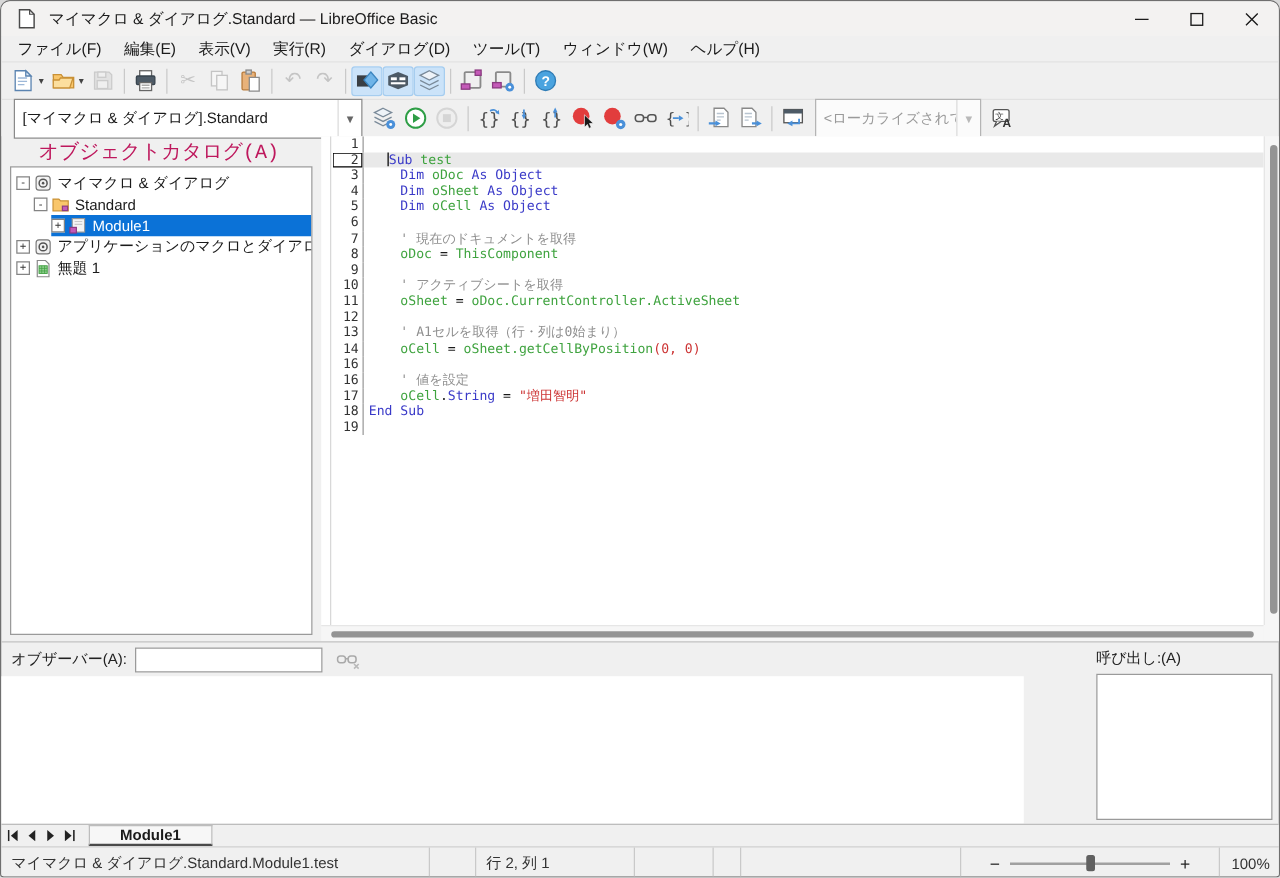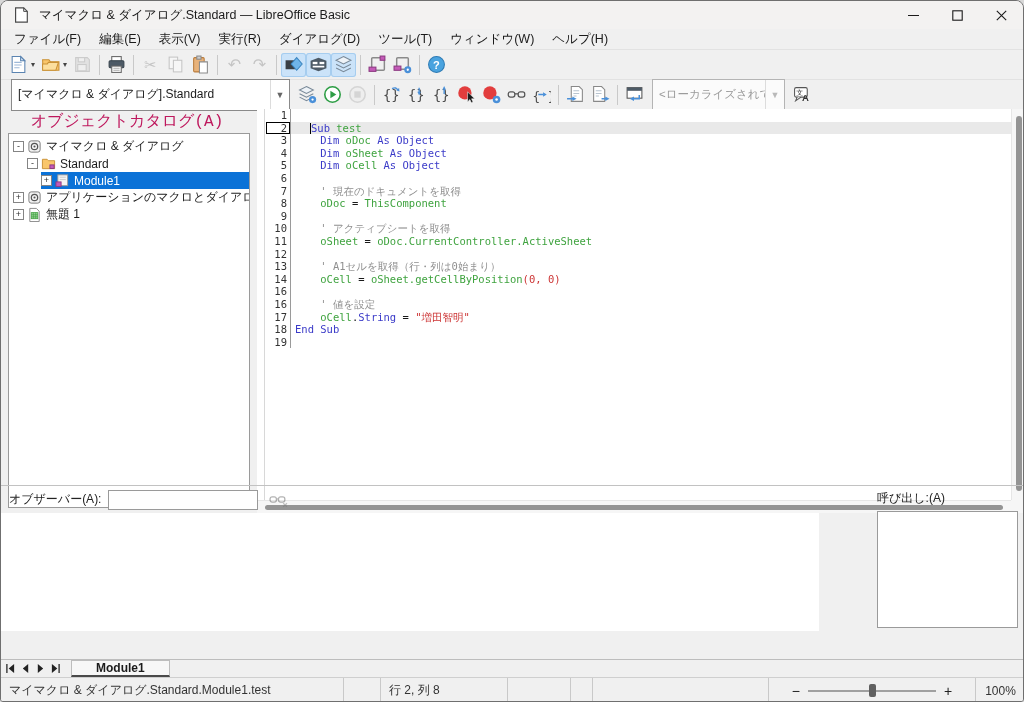--- a/index.html
+++ b/index.html
@@ -71,21 +71,21 @@
   .caret { display:inline-block; width:1px; height:11px; background:#000; vertical-align:-2px; }
   .kw { color:#3a3ac8; } .id { color:#3fa33f; } .com { color:#8f8f8f; } .lit { color:#cc3333; } .pl { color:#1a1a1a; }
 
   .vscroll { position:absolute; right:0; top:0; bottom:13px; width:14px; background:#f6f6f6; border-left:1px solid #e6e6e6; }
   .vscroll .thumb { position:absolute; left:4px; width:6px; top:7px; bottom:9px; background:#949494; border-radius:3px; }
   .hscroll { position:absolute; left:0; right:14px; bottom:0; height:13px; background:#f6f6f6; border-top:1px solid #e6e6e6; }
   .hscroll .thumb { position:absolute; top:4px; height:5px; left:8px; right:8px; background:#949494; border-radius:3px; }
   .scroll-corner { position:absolute; right:0; bottom:0; width:14px; height:13px; background:#f6f6f6; }
 
   
-  .bottom { position:absolute; top:484px; left:0; width:1024px; height:146px; display:flex; border-top:1px solid #c2c2c2;gap:24px; }
+  .bottom { position:absolute; top:512px; left:0; width:1024px; height:146px; display:flex; border-top:1px solid #c2c2c2;gap:24px; }
   .watch-panel { width:818px; display:flex; flex-direction:column; }
   .watch-row { height:27px; display:flex; align-items:center; }
   .watch-label { font-size:12px; color:#222; margin-left:8px; }
   .watch-input { width:150px; height:20px; margin-left:7px; border:1px solid #9a9a9a; font-size:12px; padding:0 4px;
                  font-family:"Liberation Sans","DejaVu Sans",sans-serif; background:#fff; }
   .watch-glasses { width:26px; height:22px; margin-left:7px; display:flex; align-items:center; justify-content:center; opacity:.45; }
   .watch-glasses svg { width:19px; height:19px; }
   .watch-table { flex:1; display:flex; flex-direction:column; }
   .watch-head { height:17px; display:flex; background:#f0f0f0; border-top:1px solid #c9c9c9; border-bottom:1px solid #c9c9c9; }
   .watch-col { font-size:12px; color:#333; padding-left:6px; border-right:1px solid #c9c9c9; display:flex; align-items:center; }
@@ -601,21 +601,21 @@
       </div>
     </div>
     <div id="tabs" style="display:flex;">
         <div class="module-tab">Module1</div>
       </div>
   </div>
 
   <div class="statusbar">
     <div class="sb-cell sb-loc">マイマクロ &amp; ダイアログ.Standard.Module1.test</div>
     <div class="sb-cell sb-e1"></div>
-    <div class="sb-cell sb-pos">行 2, 列 8</div>
+    <div class="sb-cell sb-pos">行 2, 列 1</div>
     <div class="sb-cell sb-e2"></div>
     <div class="sb-cell sb-e3"></div>
     <div class="sb-cell sb-e4"></div>
     <div class="sb-zoomer">
       <span class="zoom-sign">−</span>
       <span class="zoom-track">
           <span class="zoom-thumb"></span>
         </span>
       <span class="zoom-sign">+</span>
     </div>

